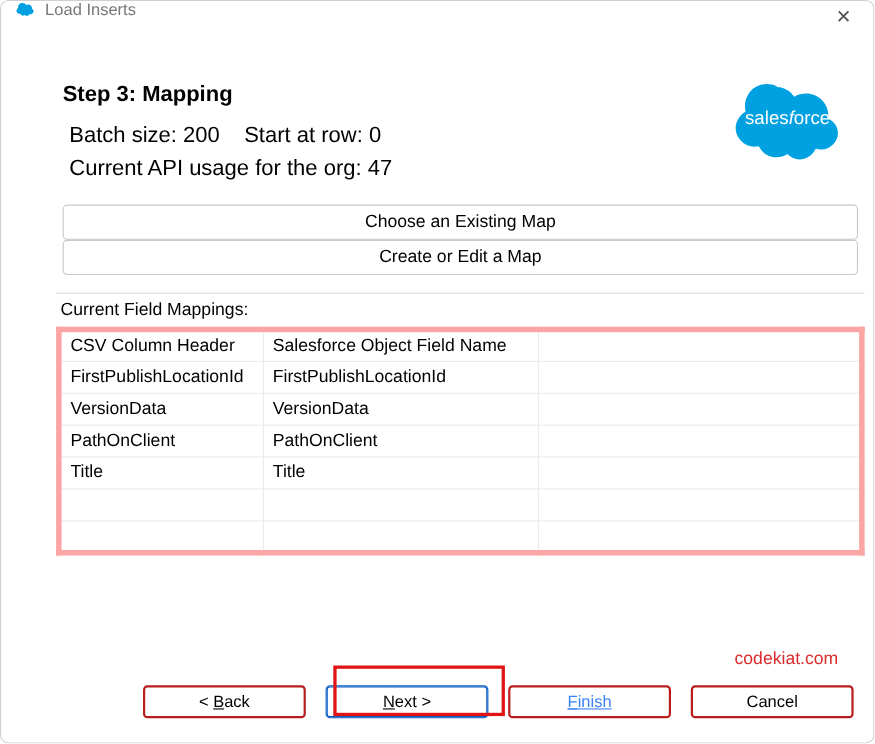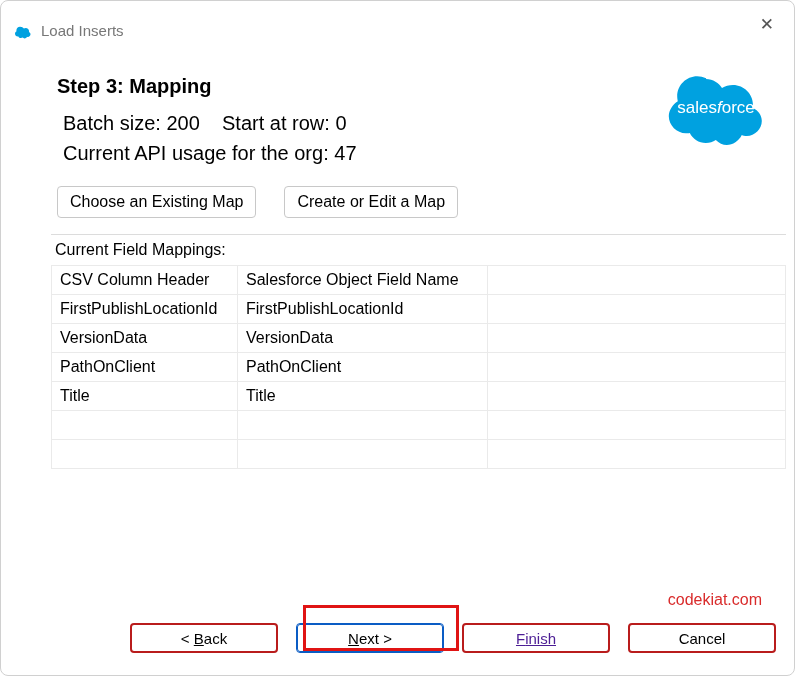--- a/index.html
+++ b/index.html
@@ -20,21 +20,21 @@
     border: 1px solid #d0d0d0;
     border-radius: 8px;
     background: #fff;
     position: relative;
     display: flex;
     flex-direction: column;
   }
   .titlebar {
     height: 38px;
     display: flex;
-    align-items: flex-end;
+    align-items: flex-start;
     padding: 0 12px;
     color: #777;
     font-size: 15px;
   }
   .titlebar .cloud {
     margin-right: 8px;
     display: inline-flex;
   }
   .titlebar .spacer { flex: 1; }
   .close-x {
@@ -66,42 +66,43 @@
   .stats {
     font-size: 20px;
     line-height: 1.5;
     margin-left: 6px;
   }
   .sf-logo { margin-right: 4px; margin-top: -10px; }
   .btn-row {
     margin-top: 18px;
     padding: 0 6px;
     display: flex;
-    gap: 28px;
+    gap: 0;
+    flex-direction: column;
   }
   .btn {
     background: #fff;
     border: 1px solid #c8c8c8;
     border-radius: 4px;
     padding: 6px 12px;
     font-family: inherit;
     font-size: 16px;
     cursor: pointer;
   }
   .hr {
     border: none;
     border-top: 1px solid #dcdcdc;
     margin: 16px 0 6px 0;
   }
   .section-label {
     font-size: 16px;
     padding: 0 4px 6px 4px;
   }
   .table {
-    border: 1px solid #fca5a5;
+    border: 5px solid #fca5a5;
     border-radius: 2px;
     width: 100%;
     border-collapse: collapse;
     font-size: 16px;
   }
   .table td {
     border: 1px solid #eaeaea;
     padding: 4px 8px;
     height: 29px;
     vertical-align: middle;
@@ -127,21 +128,21 @@
     background: #fff;
     border: 2px solid #b91c1c;
     border-radius: 4px;
     font-family: inherit;
     font-size: 15px;
     cursor: pointer;
     text-align: center;
   }
   .nav-btn .ul { text-decoration: underline; }
   .nav-btn.primary { border: 1px solid #0a5cc4; outline: 1px solid #0a5cc4; outline-offset: -2px; }
-  .nav-btn.disabled { color: #4c1d95; cursor: default; text-decoration: underline; }
+  .nav-btn.disabled { color: #3b82f6; cursor: default; text-decoration: underline; }
   .highlight-box {
     position: absolute;
     border: 3px solid #e01414;
     pointer-events: none;
   }
 </style>
 </head>
 <body>
 
 <div class="window">

